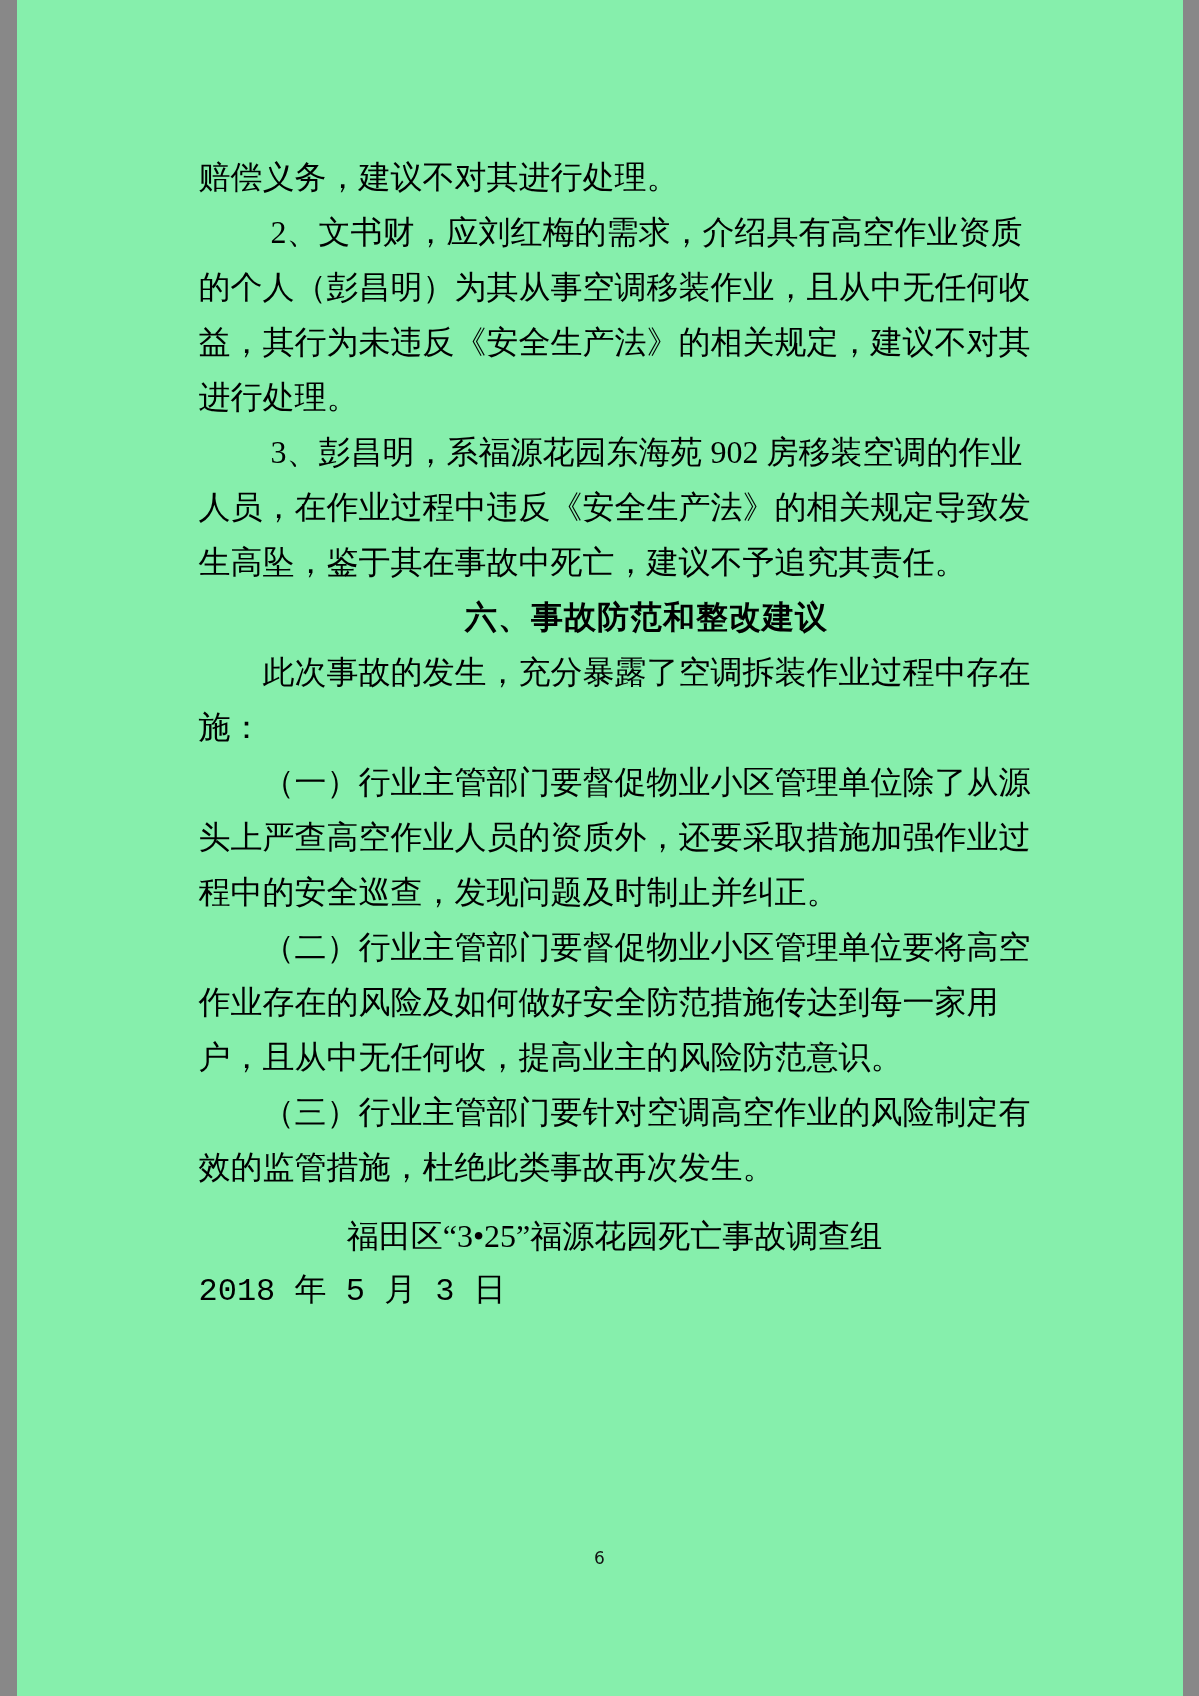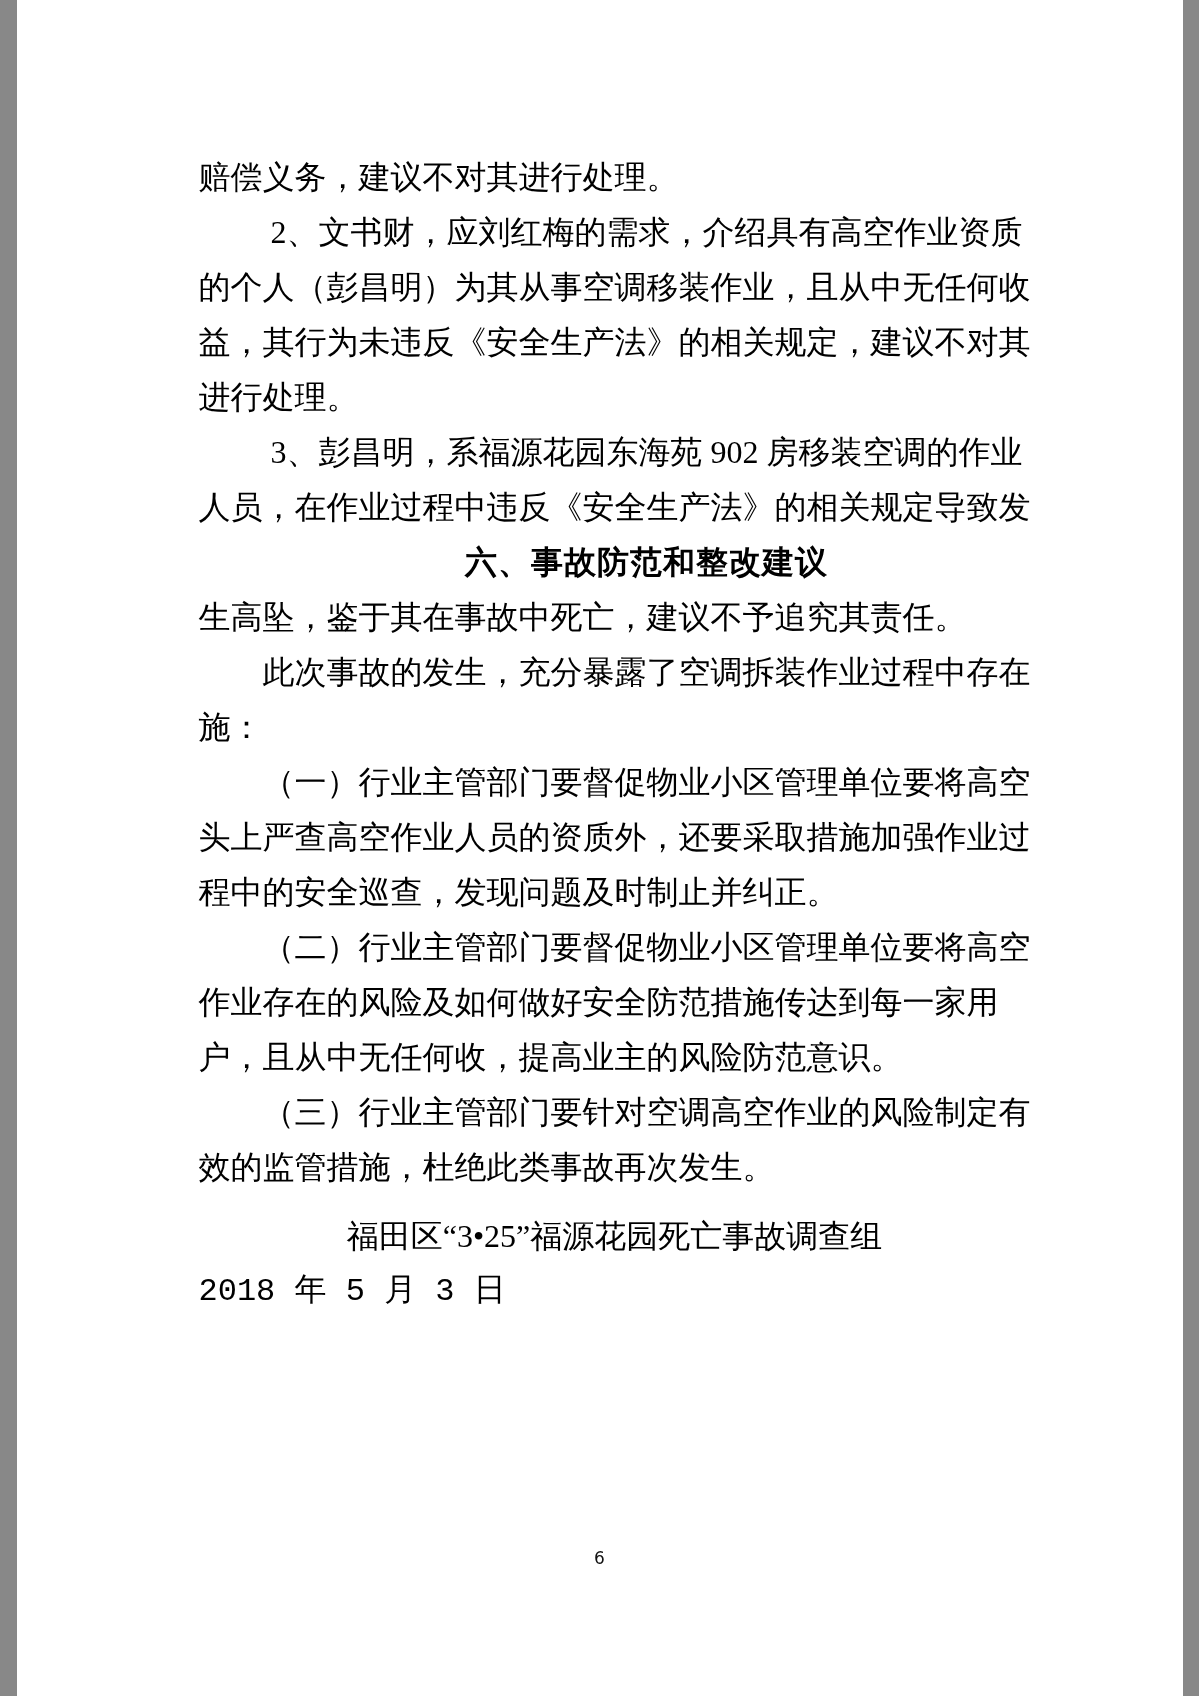--- a/index.html
+++ b/index.html
@@ -5,21 +5,21 @@
   html, body {
     margin: 0;
     padding: 0;
     background: #888;
   }
   .page {
     position: relative;
     width: 1166px;
     height: 1696px;
     margin: 0 auto;
-    background: #ffffff;
+    background: #86efac;
     color: #000000;
     font-family: "Liberation Serif", "DejaVu Serif", serif;
     overflow: hidden;
   }
   .textblock {
     position: absolute;
     left: 182px;
     top: 150px;
     width: 832px;
     font-size: 32px;
@@ -65,25 +65,25 @@
 <div class="page">
   <div class="textblock">
 
     <div class="line">赔偿义务，建议不对其进行处理。</div>
       <div class="line indent">2、文书财，应刘红梅的需求，介绍具有高空作业资质</div>
       <div class="line">的个人（彭昌明）为其从事空调移装作业，且从中无任何收</div>
       <div class="line">益，其行为未违反《安全生产法》的相关规定，建议不对其</div>
       <div class="line">进行处理。</div>
       <div class="line indent">3、彭昌明，系福源花园东海苑 902 房移装空调的作业</div>
       <div class="line">人员，在作业过程中违反《安全生产法》的相关规定导致发</div>
+      <div class="line">生高坠，鉴于其在事故中死亡，建议不予追究其责任。</div>
       <div class="line indent heading">六、事故防范和整改建议</div>
-      <div class="line">生高坠，鉴于其在事故中死亡，建议不予追究其责任。</div>
       <div class="line indent">此次事故的发生，充分暴露了空调拆装作业过程中存在</div>
       <div class="line">施：</div>
-      <div class="line indent">（一）行业主管部门要督促物业小区管理单位要将高空</div>
+      <div class="line indent">（一）行业主管部门要督促物业小区管理单位除了从源</div>
       <div class="line">头上严查高空作业人员的资质外，还要采取措施加强作业过</div>
       <div class="line">程中的安全巡查，发现问题及时制止并纠正。</div>
       <div class="line indent">（二）行业主管部门要督促物业小区管理单位要将高空</div>
       <div class="line">作业存在的风险及如何做好安全防范措施传达到每一家用</div>
       <div class="line">户，且从中无任何收，提高业主的风险防范意识。</div>
       <div class="line indent">（三）行业主管部门要针对空调高空作业的风险制定有</div>
       <div class="line">效的监管措施，杜绝此类事故再次发生。</div>
       <div class="signature">福田区“3•25”福源花园死亡事故调查组</div>
     <div class="dateline">2018 年 5 月 3 日</div>
   </div>

